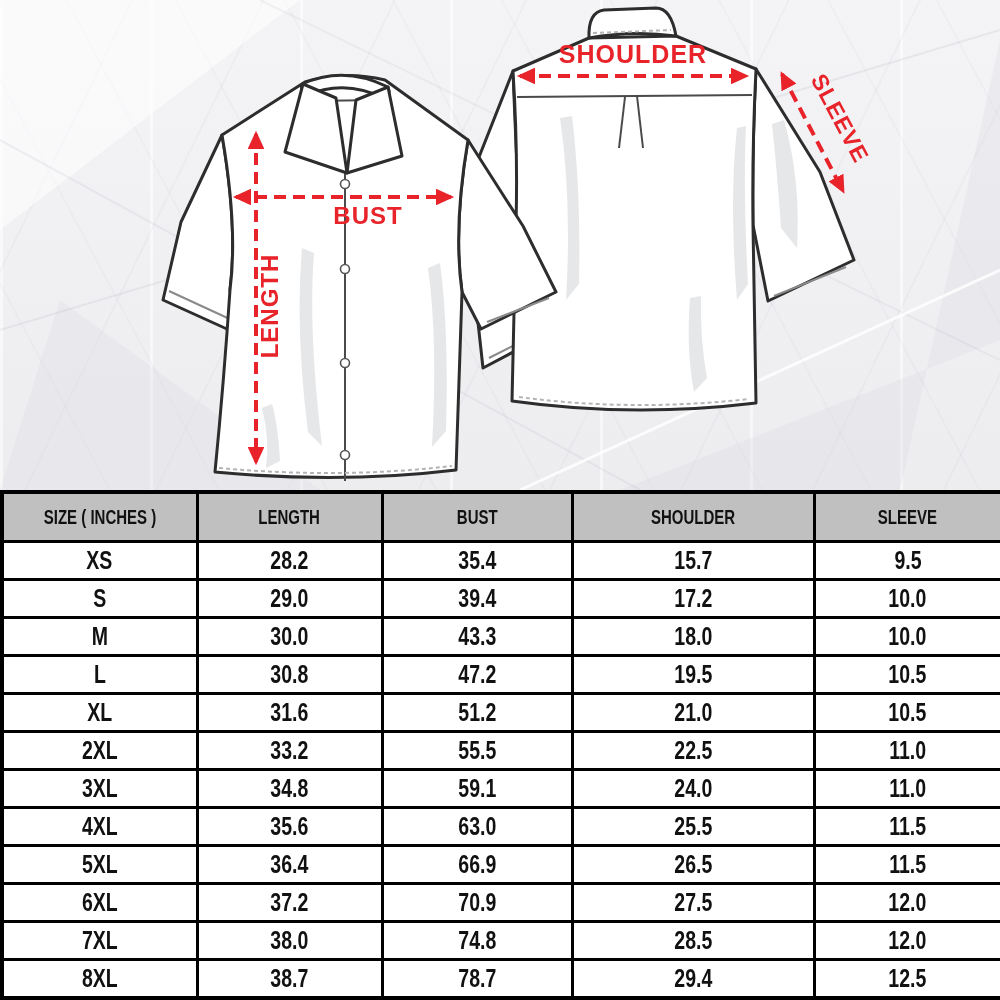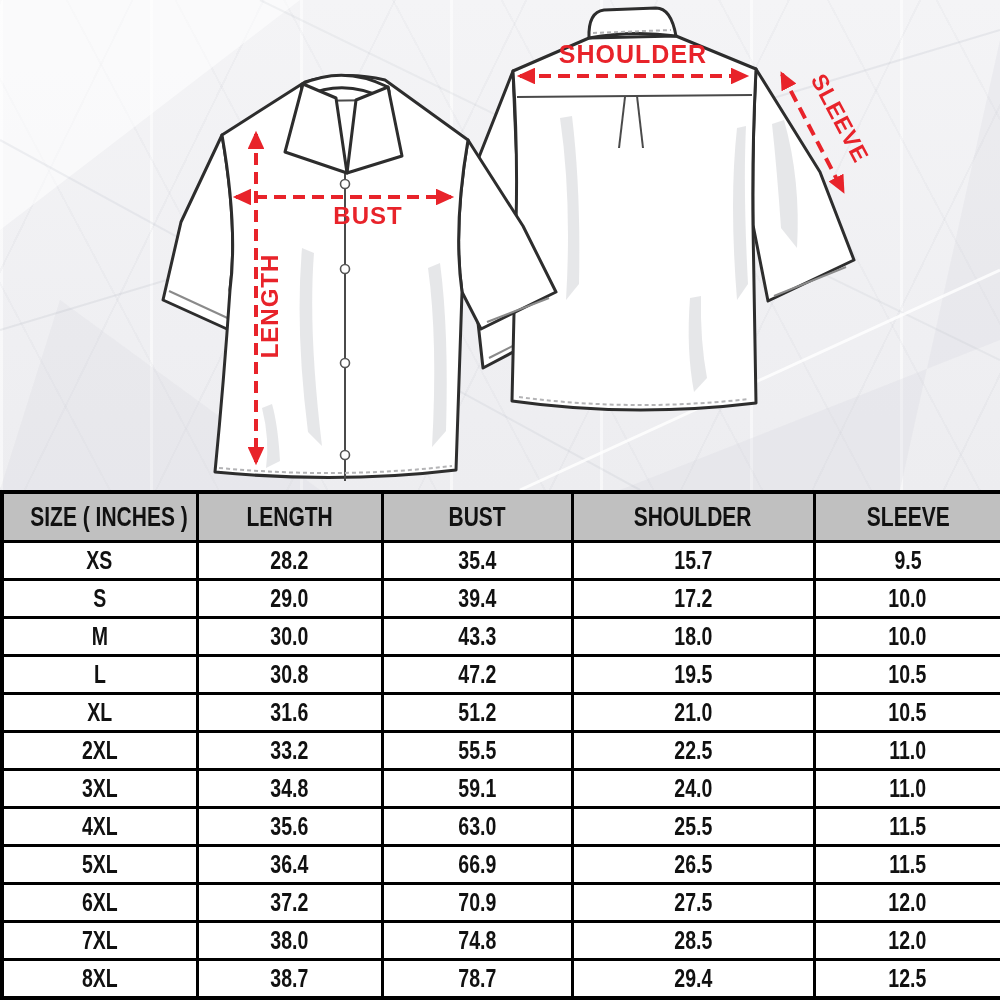--- a/index.html
+++ b/index.html
@@ -31,21 +31,21 @@
   
   table.size-chart{
     position:absolute;left:0;top:490px;width:1000px;height:510px;
     border-collapse:collapse;table-layout:fixed;
     border:4px solid #000;background:#ffffff;
   }
   table.size-chart th, table.size-chart td{
     border:3px solid #000;text-align:center;vertical-align:middle;
     padding:0;overflow:hidden;white-space:nowrap;color:#111;
   }
-  table.size-chart th{height:46px;font-size:28px;}
+  table.size-chart th{height:46px;font-size:20px;}
   table.size-chart td{height:32px;font-size:26px;text-decoration:underline;}
   .cnd{display:inline-block;transform:scaleX(.75);transform-origin:50% 50%;
        font-weight:bold;white-space:nowrap;}
 </style>
 </head>
 <body>
 
 <div class="page">
 
   <div class="hero">

